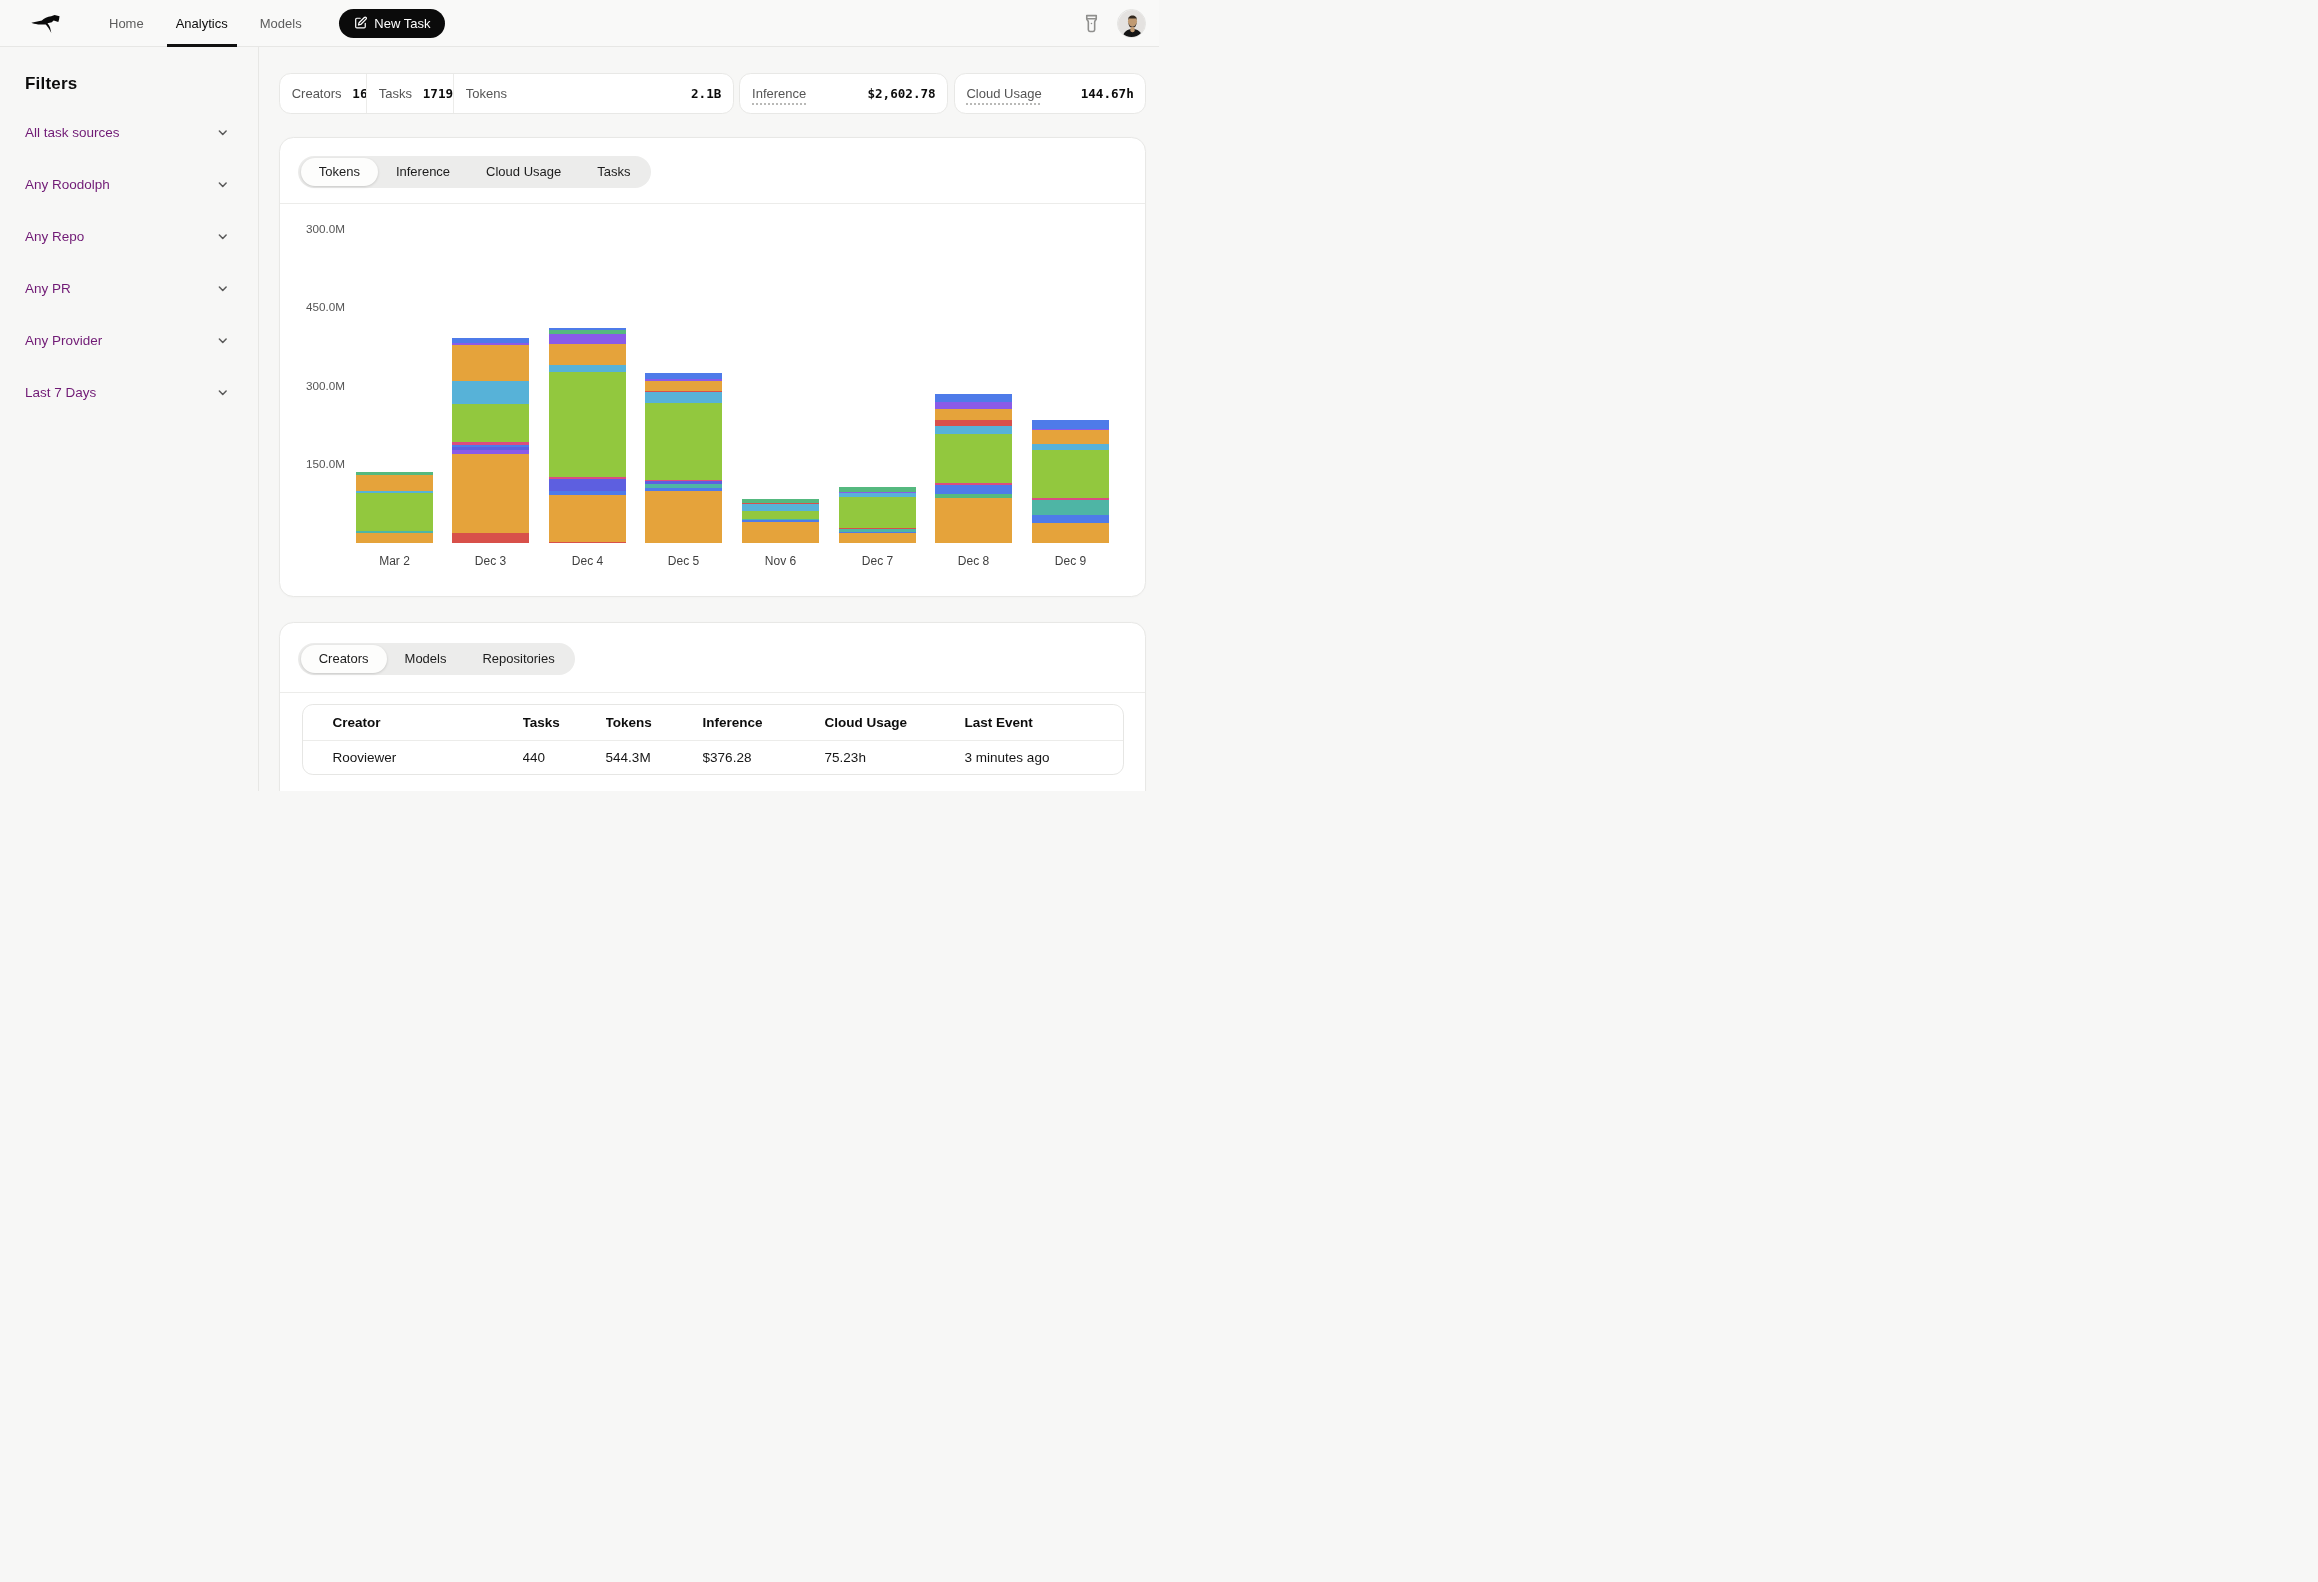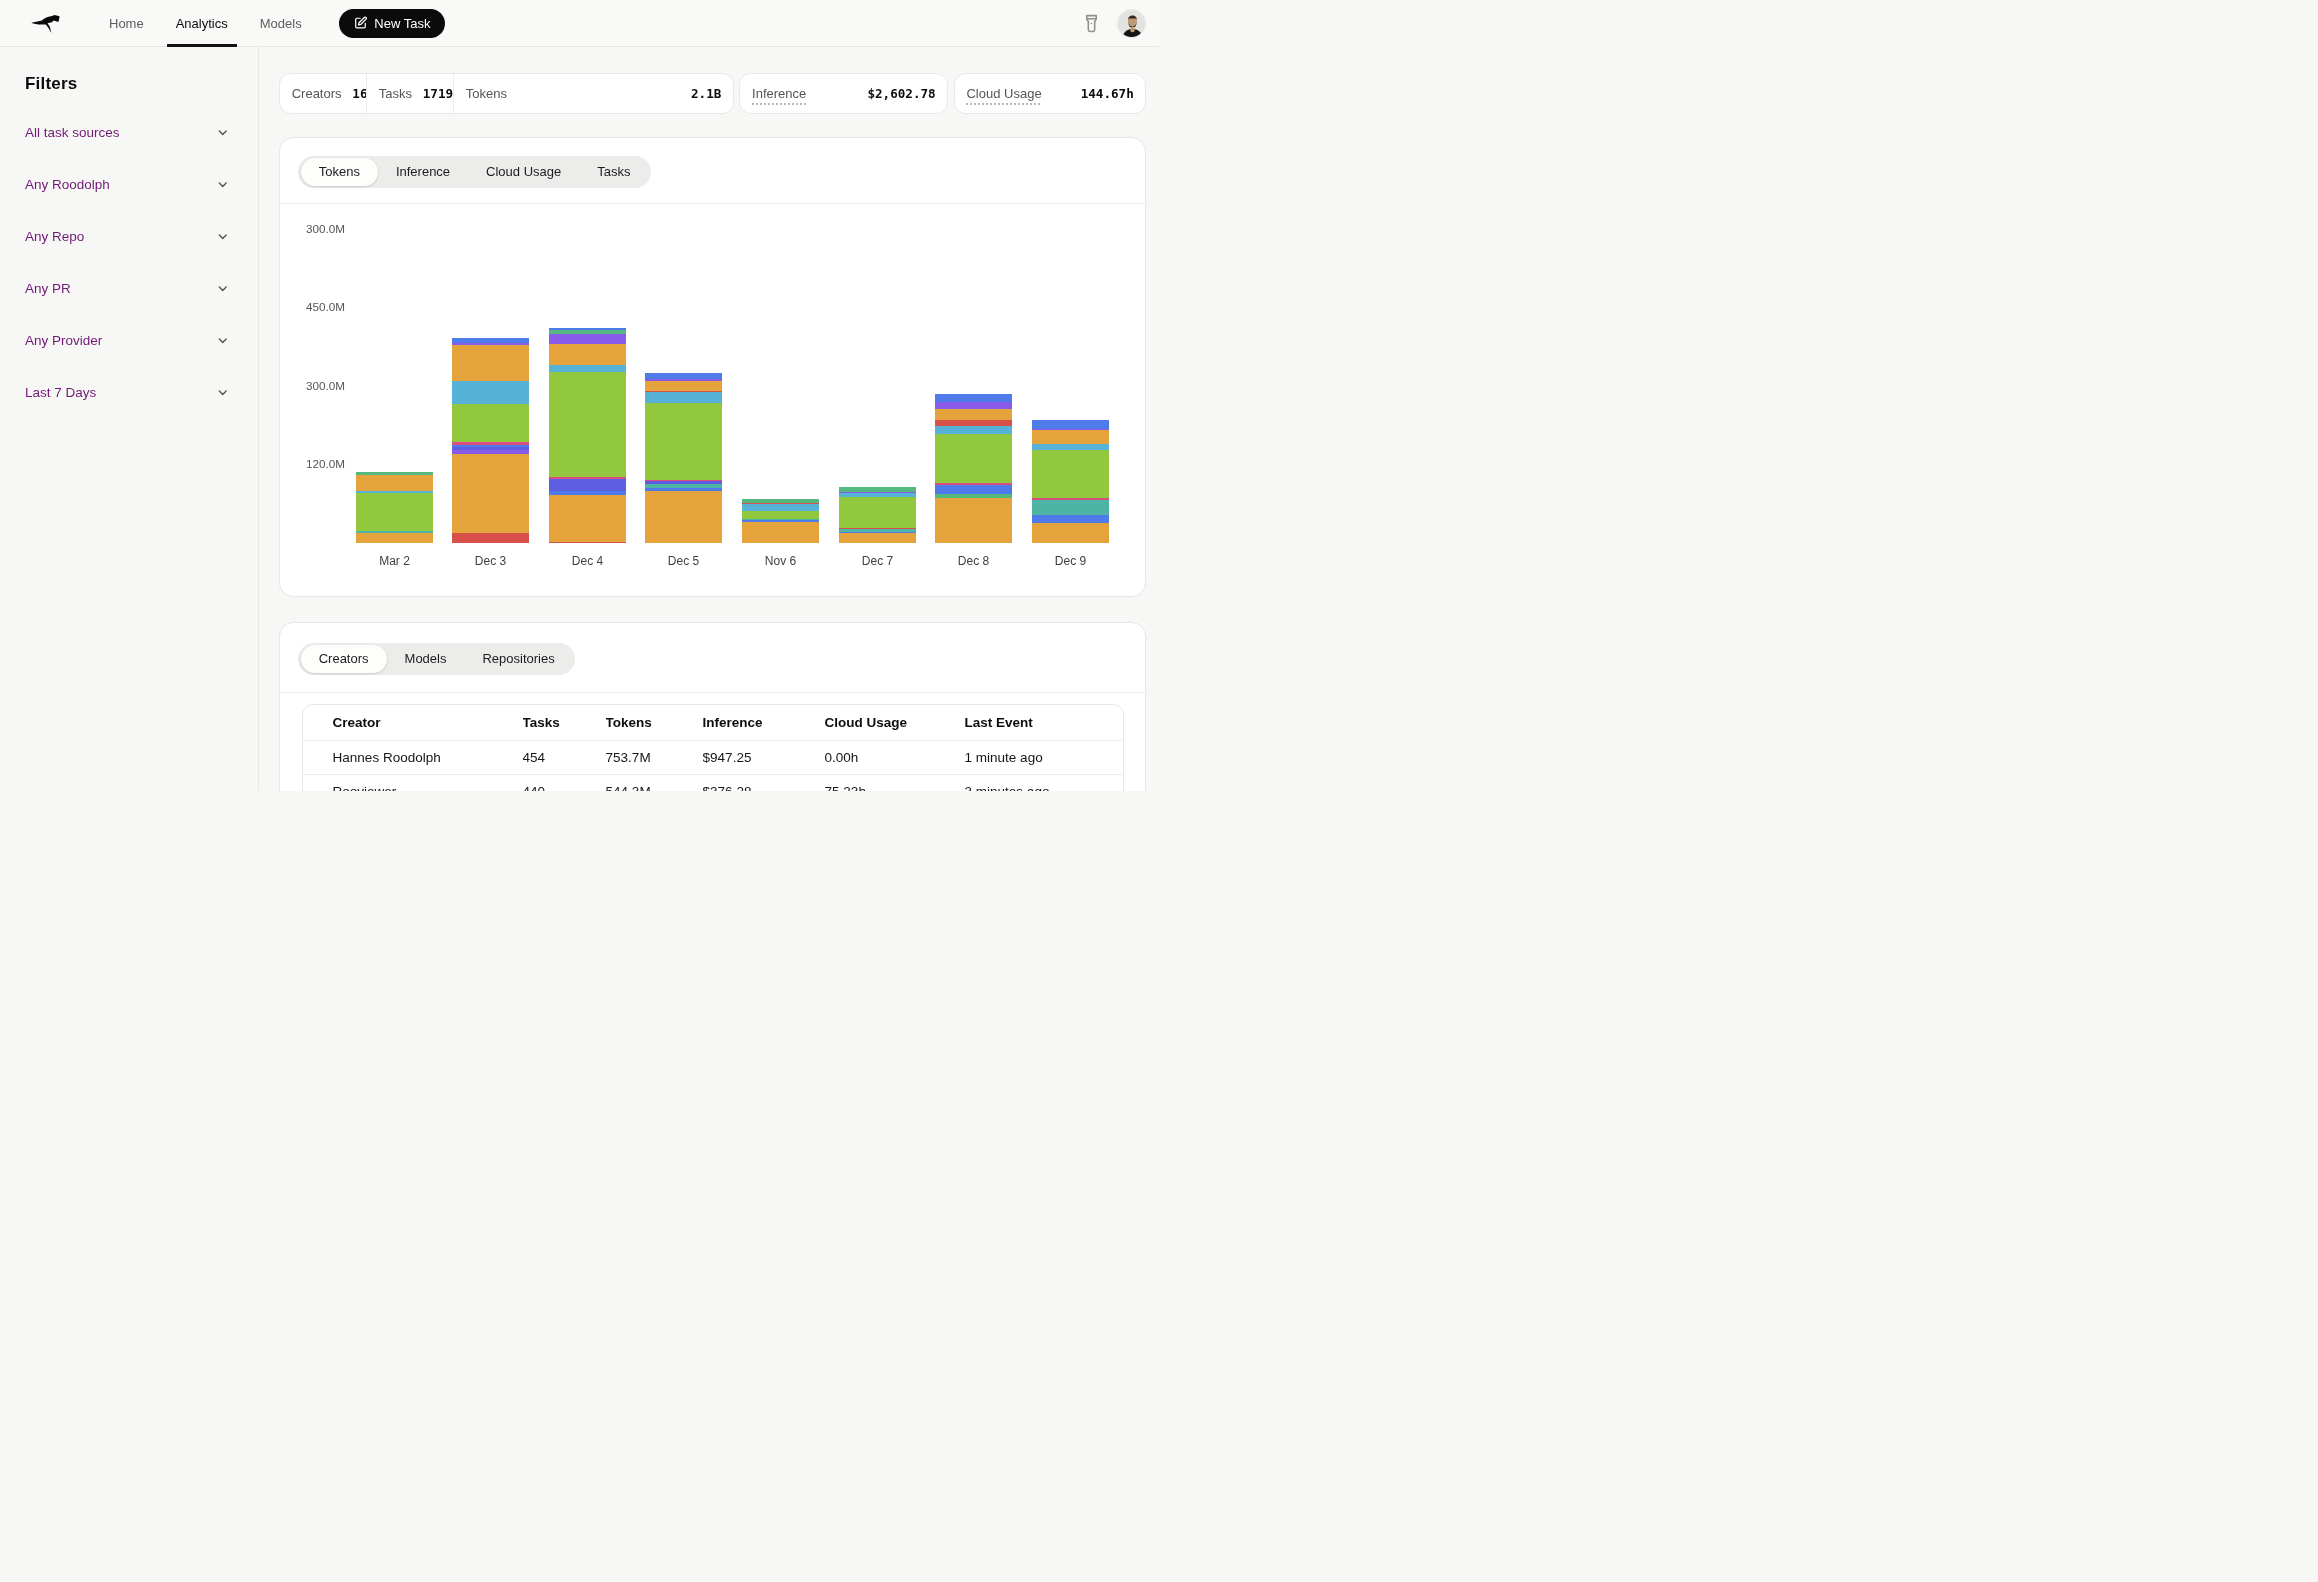--- a/index.html
+++ b/index.html
@@ -208,21 +208,21 @@
         <div class="tabs-row">
           <div class="pill-tabs" id="chart-tabs">
               <button class="pill-tab active">Tokens</button>
               <button class="pill-tab">Inference</button>
               <button class="pill-tab">Cloud Usage</button>
               <button class="pill-tab">Tasks</button>
             </div>
         </div>
         <div class="hdivider"></div>
         <div class="chart-body" id="chart-body">
-            <div class="ytick" style="top: 254px;">120.0M</div>
+            <div class="ytick" style="top: 254px;">150.0M</div>
             <div class="ytick" style="top: 176px;">300.0M</div>
             <div class="ytick" style="top: 97px;">450.0M</div>
             <div class="ytick" style="top: 19px;">300.0M</div>
             <div class="bar" style="left: 76px; bottom: 54px;">
               <div class="seg" style="height: 10.5px; background: rgb(229, 163, 59);"></div>
               <div class="seg" style="height: 2.1px; background: rgb(78, 181, 165);"></div>
               <div class="seg" style="height: 38px; background: rgb(146, 200, 62);"></div>
               <div class="seg" style="height: 2.1px; background: rgb(87, 178, 216);"></div>
               <div class="seg" style="height: 16px; background: rgb(229, 163, 59);"></div>
               <div class="seg" style="height: 3.1px; background: rgb(85, 185, 127);"></div>
@@ -332,28 +332,20 @@
           <div class="table-card" id="table-card">
               <div class="t-row t-head">
                 <div class="t-cell"><span>Creator</span></div>
                 <div class="t-cell"><span>Tasks</span></div>
                 <div class="t-cell"><span>Tokens</span></div>
                 <div class="t-cell"><span class="dotted">Inference</span></div>
                 <div class="t-cell"><span class="dotted">Cloud Usage</span></div>
                 <div class="t-cell"><span>Last Event</span></div>
               </div>
               <div class="t-row t-body-row">
-                <div class="t-cell">Hannes Roodolph</div>
-                <div class="t-cell">454</div>
-                <div class="t-cell">753.7M</div>
-                <div class="t-cell">$947.25</div>
-                <div class="t-cell">0.00h</div>
-                <div class="t-cell">1 minute ago</div>
-              </div>
-              <div class="t-row t-body-row">
                 <div class="t-cell">Rooviewer</div>
                 <div class="t-cell">440</div>
                 <div class="t-cell">544.3M</div>
                 <div class="t-cell">$376.28</div>
                 <div class="t-cell">75.23h</div>
                 <div class="t-cell">3 minutes ago</div>
               </div>
             </div>
         </div>
       </section>

